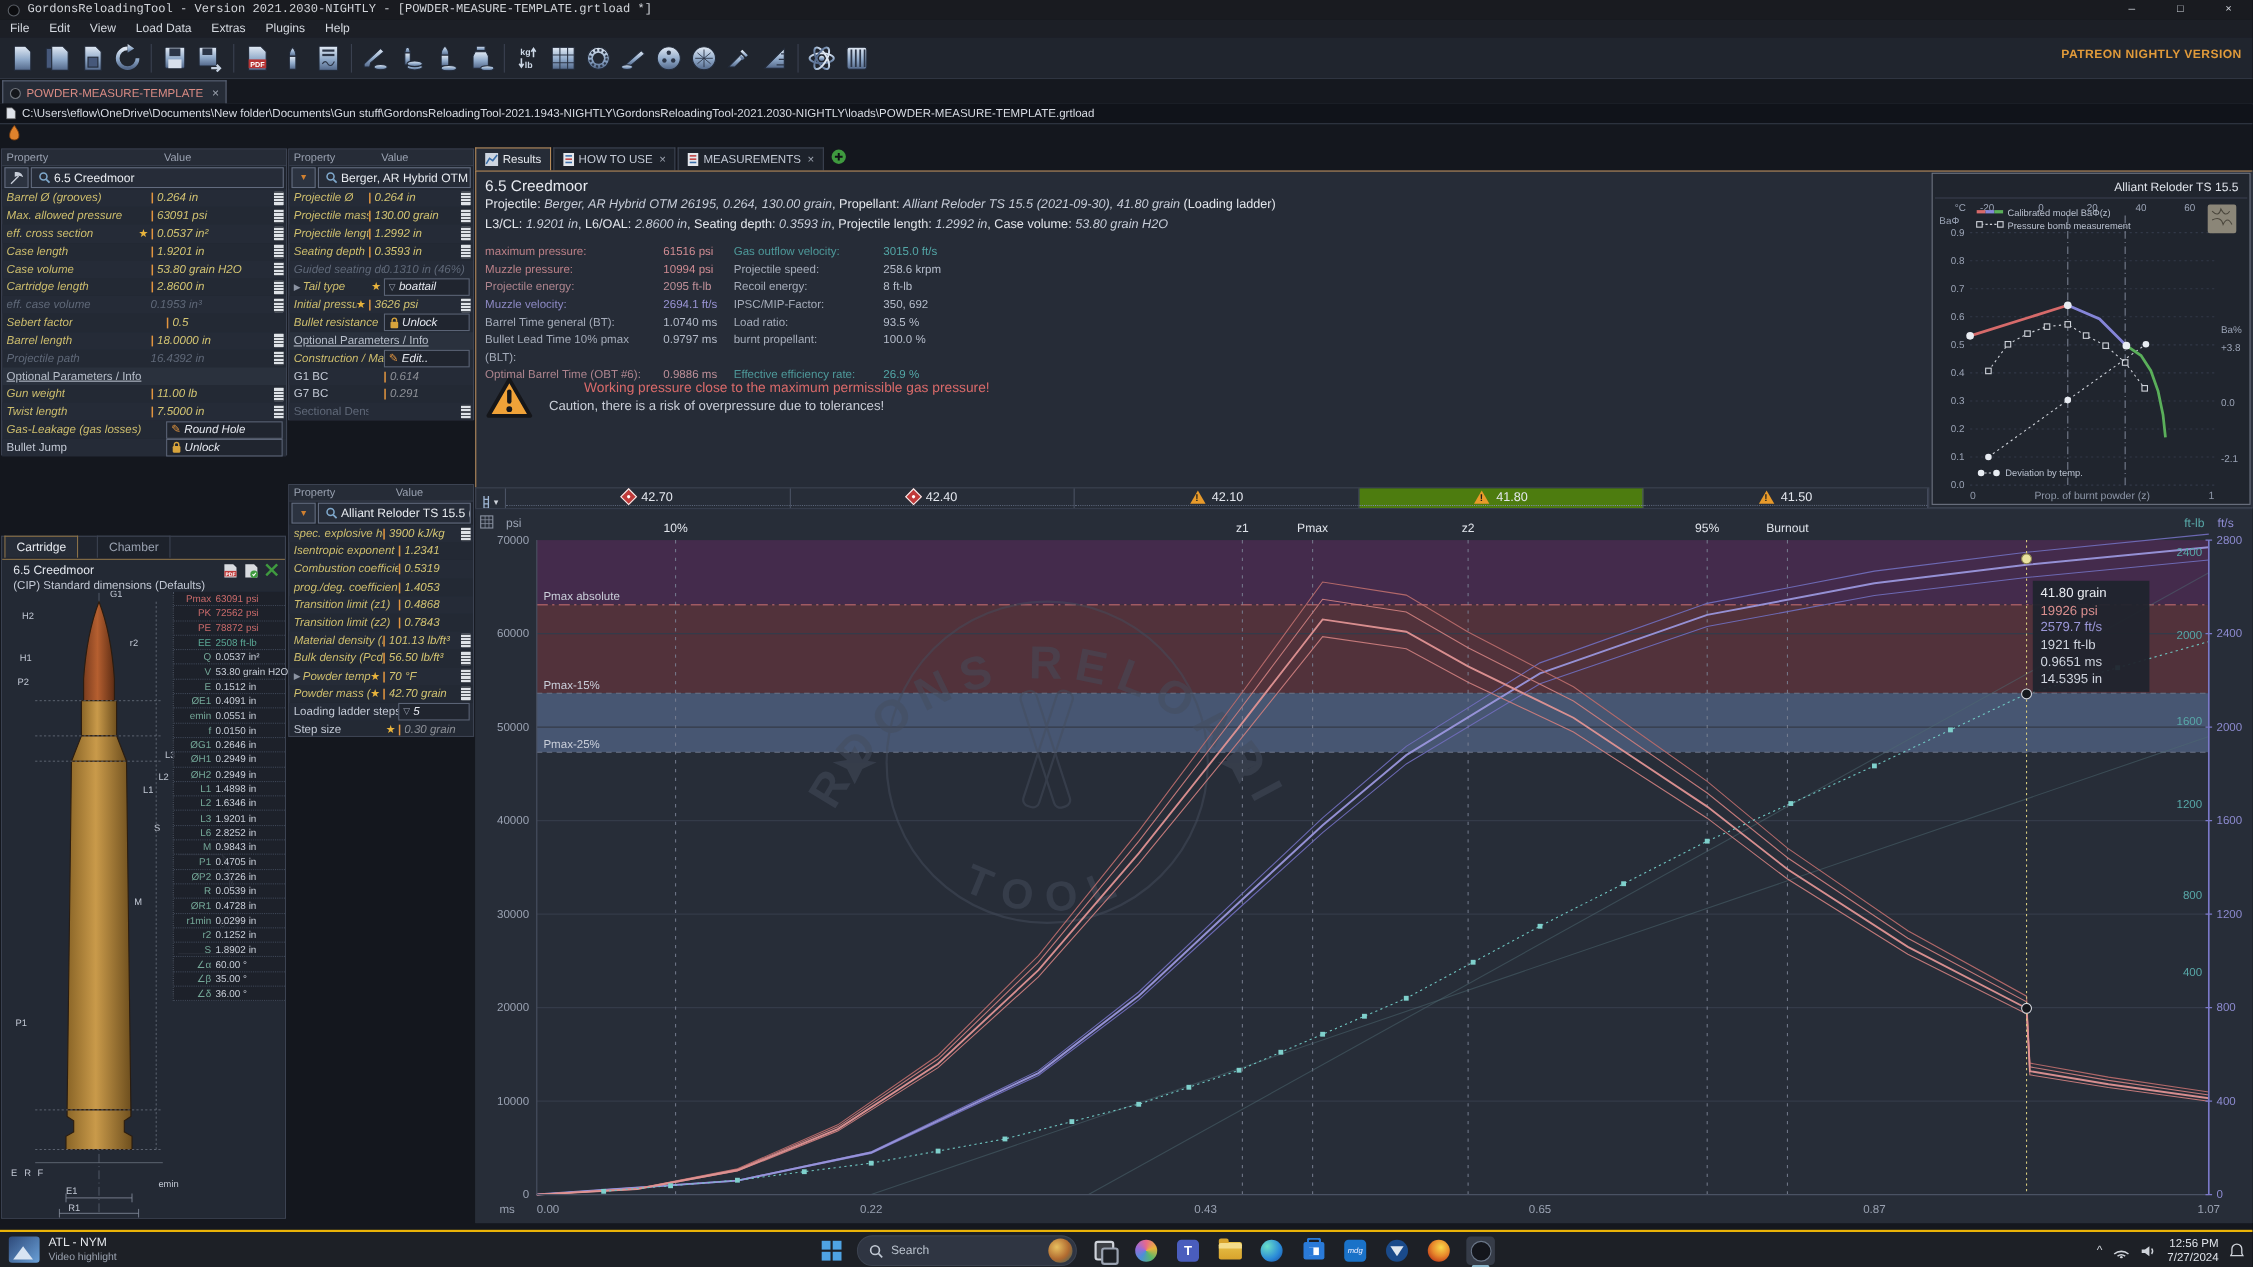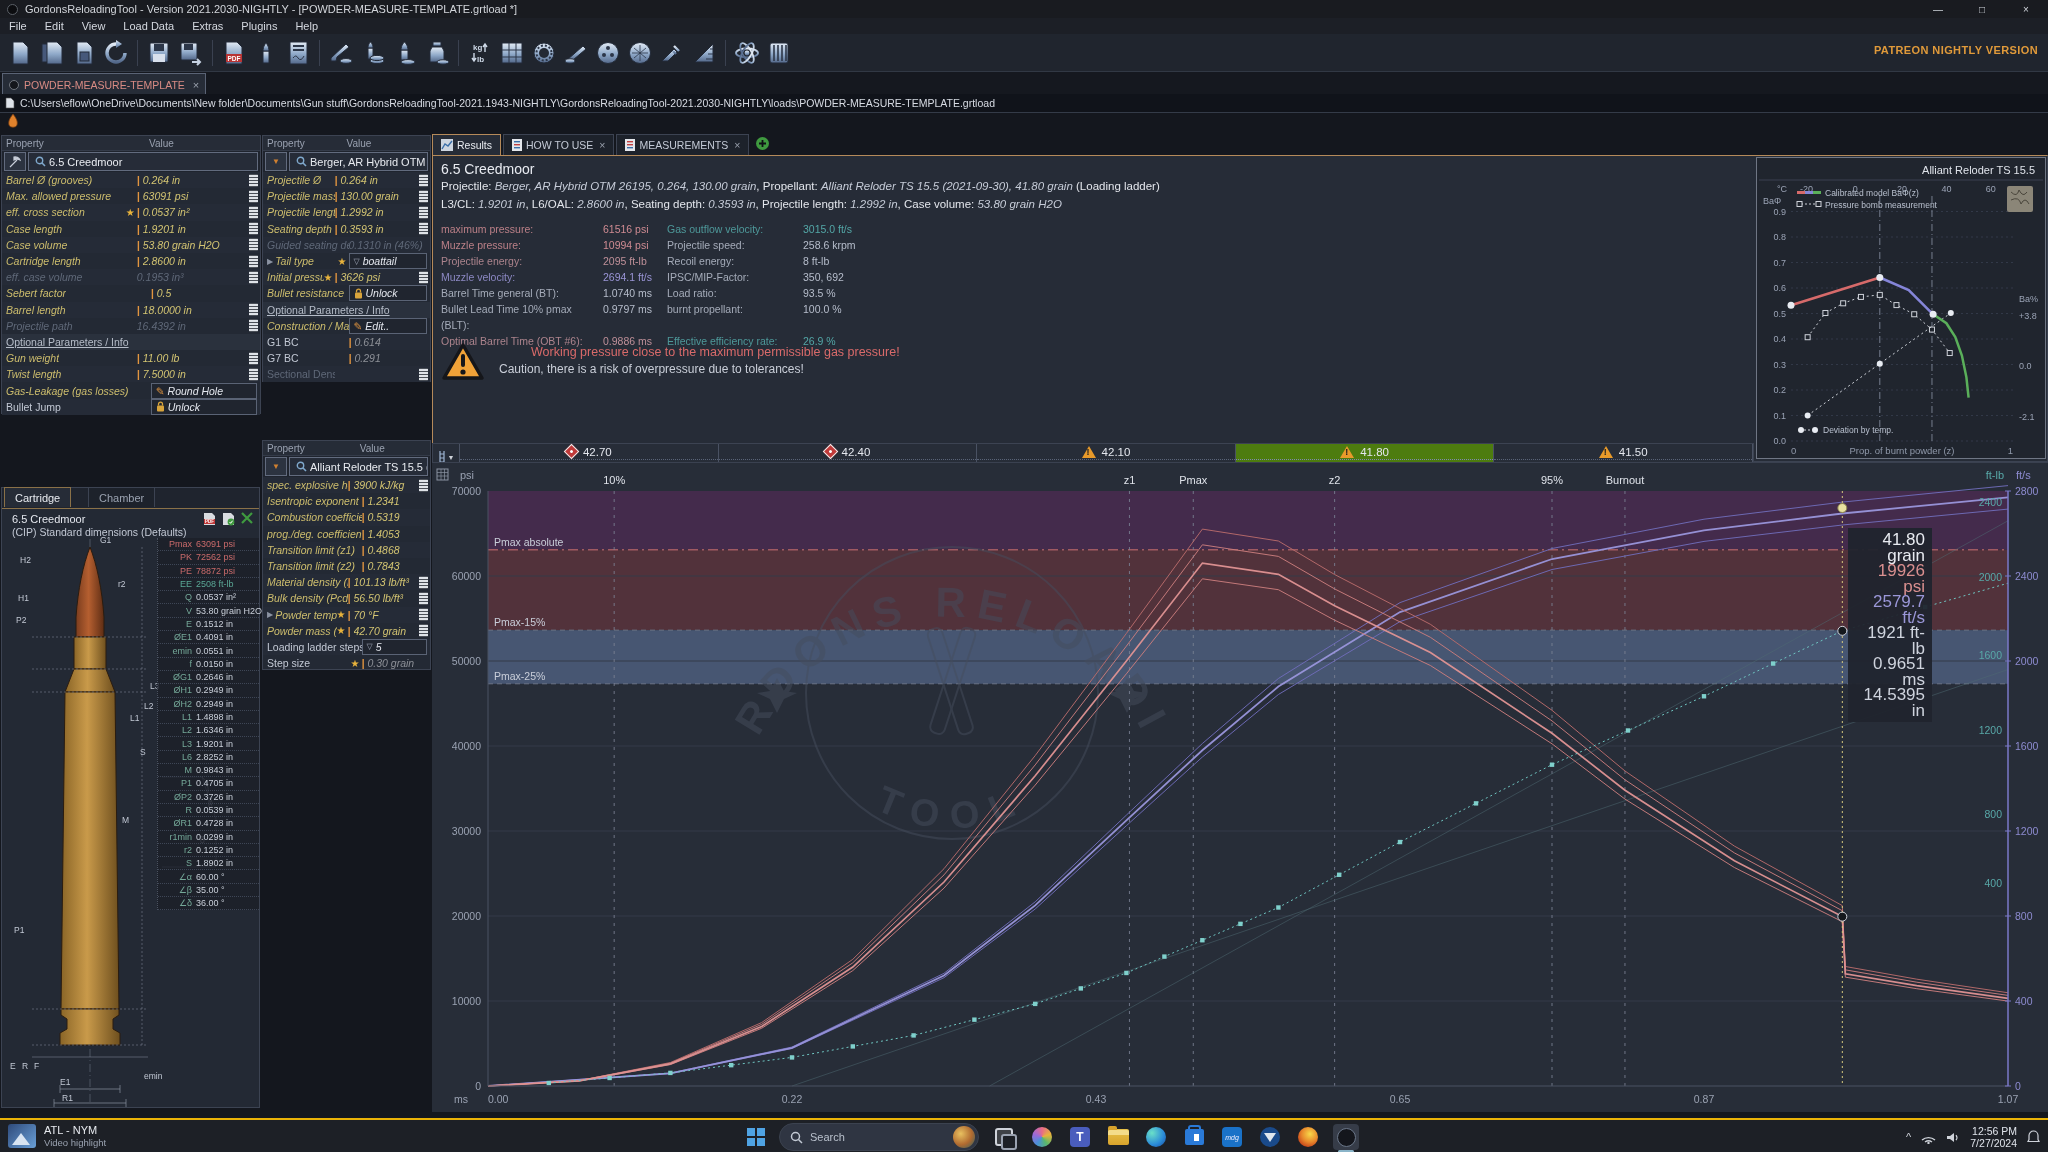--- a/index.html
+++ b/index.html
@@ -1,19 +1,19 @@
 <!DOCTYPE html>
 <html><head>
 <meta charset="utf-8">
 <style>
 html,body{margin:0;padding:0;background:#0b0d11;font-family:"Liberation Sans",sans-serif;}
 #root{position:relative;width:2048px;height:1152px;background:#14171e;overflow:hidden;}
 .abs{position:absolute;}
 
-#titlebar{left:0;top:0;width:2048px;height:18px;background:#191b20;color:#d2d5da;font-size:11px;display:flex;align-items:center;}
+#titlebar{left:0;top:0;width:2048px;height:18px;background:#191b20;color:#d2d5da;font-size:11px;display:flex;align-items:center;font-family:Liberation Mono, monospace;}
 #appdot{width:9px;height:9px;border-radius:50%;background:#0c0d10;border:1.5px solid #5a5f66;margin:0 7px 0 7px;}
 #wincontrols{position:absolute;right:0;top:0;height:18px;display:flex;}
 .wbtn{width:44px;height:18px;display:flex;align-items:center;justify-content:center;color:#cfd3da;font-size:10px;}
 
 #menubar{left:0;top:18px;width:2048px;height:16px;background:#1c1f26;display:flex;align-items:center;}
 .mitem{padding:0 9px;font-size:11px;color:#d5d9e0;}
 
 #toolbar{left:0;top:34px;width:2048px;height:38px;background:#20252e;border-bottom:1px solid #313844;display:flex;align-items:center;padding-left:4px;box-sizing:border-box;}
 .tbtn{width:30px;height:30px;display:flex;align-items:center;justify-content:center;margin:0 1px;}
 .tsep{width:1px;height:26px;background:#3a4150;margin:0 5px;}
@@ -81,21 +81,21 @@
 .lcell .pct{height:10px;border-top:1px dotted #5a6478;font-size:8.5px;color:#98a0b0;text-align:center;}
 .lcell.sel{background:#4d7c0f;}
 .lcell.sel .pct{color:#1e2430;border-top-color:#7e8cb0;}
 .dmnd{width:9px;height:9px;background:#c03a3a;border:1.5px solid #efefef;transform:rotate(45deg);position:relative;}
 .dmnd:after{content:"";position:absolute;left:3px;top:3px;width:3px;height:3px;background:#fff;border-radius:50%;}
 .wtri{width:0;height:0;border-left:7px solid transparent;border-right:7px solid transparent;border-bottom:12px solid #e89a2a;position:relative;}
 .wtri:after{content:"!";position:absolute;left:-2px;top:1px;font-size:9px;font-weight:bold;color:#1c1c1c;}
 
 #minichart{left:1756px;top:157px;width:290px;height:302px;background:#20252e;border:1px solid #6f7684;box-sizing:border-box;}
 #mainchart{left:432px;top:462px;width:1616px;height:650px;background:#272d38;border-top:1px solid #3a4150;box-sizing:border-box;}
-#tooltip{left:1848px;top:528px;width:84px;background:rgba(32,36,45,.95);padding:4px 7px;box-sizing:border-box;text-align:right;font-size:17px;line-height:15.5px;}
+#tooltip{left:1848px;top:528px;width:106px;background:rgba(32,36,45,.95);padding:4px 7px;box-sizing:border-box;font-size:12px;line-height:15.5px;}
 #tooltip .t0{color:#e8ebf1;}
 
 #taskbar{left:0;top:1118px;width:2048px;height:34px;background:#1d2026;border-top:2px solid #eab308;}
 #nowplay{position:absolute;left:8px;top:4px;display:flex;align-items:center;}
 #npthumb{width:28px;height:24px;border-radius:3px;background:linear-gradient(135deg,#2e4a7a,#6aa0d8);position:relative;overflow:hidden;}
 #npthumb:after{content:"";position:absolute;left:4px;bottom:3px;width:0;height:0;border-left:9px solid transparent;border-right:9px solid transparent;border-bottom:12px solid #d8e4f2;}
 #nptext{margin-left:8px;}
 #npt1{font-size:11px;color:#e6e9ee;}
 #npt2{font-size:9.5px;color:#9aa2b0;margin-top:1px;}
 #centericons{position:absolute;left:745px;top:3px;height:28px;display:flex;align-items:center;gap:12px;}

